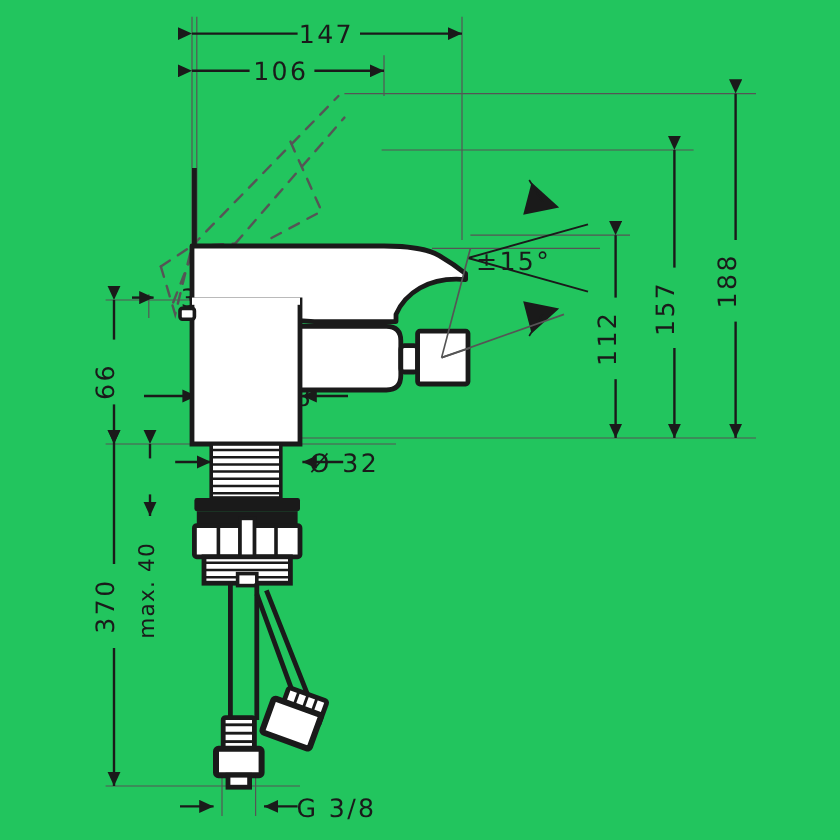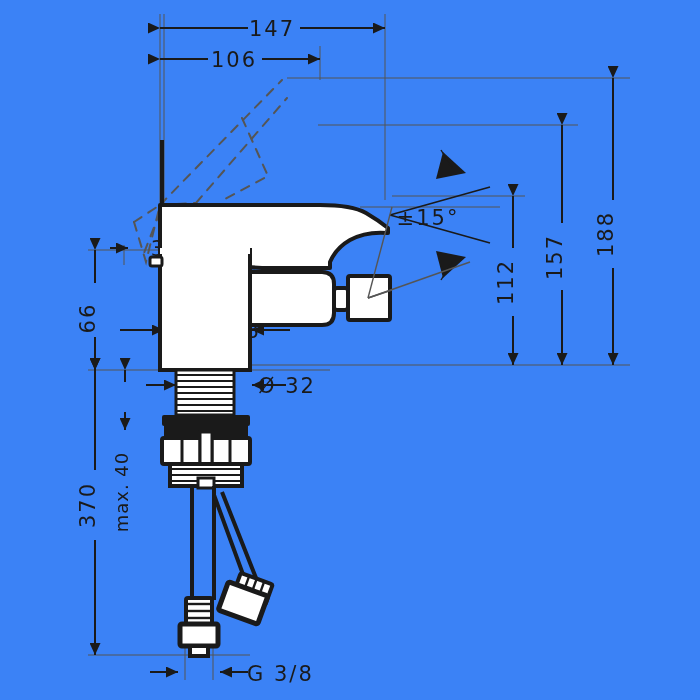--- a/index.html
+++ b/index.html
@@ -7,21 +7,21 @@
     padding: 0;
     background: #ffffff;
   }
   body {
     font-family: "DejaVu Sans", "Liberation Sans", sans-serif;
   }
   #sheet {
     position: relative;
     width: 700px;
     height: 700px;
-    background: #3b82f6;
+    background: #22c55e;
     overflow: hidden;
   }
   #sheet svg {
     position: absolute;
     left: 0;
     top: 0;
   }
   .dimtext {
     font-family: "DejaVu Sans", "Liberation Sans", sans-serif;
     font-size: 21px;

